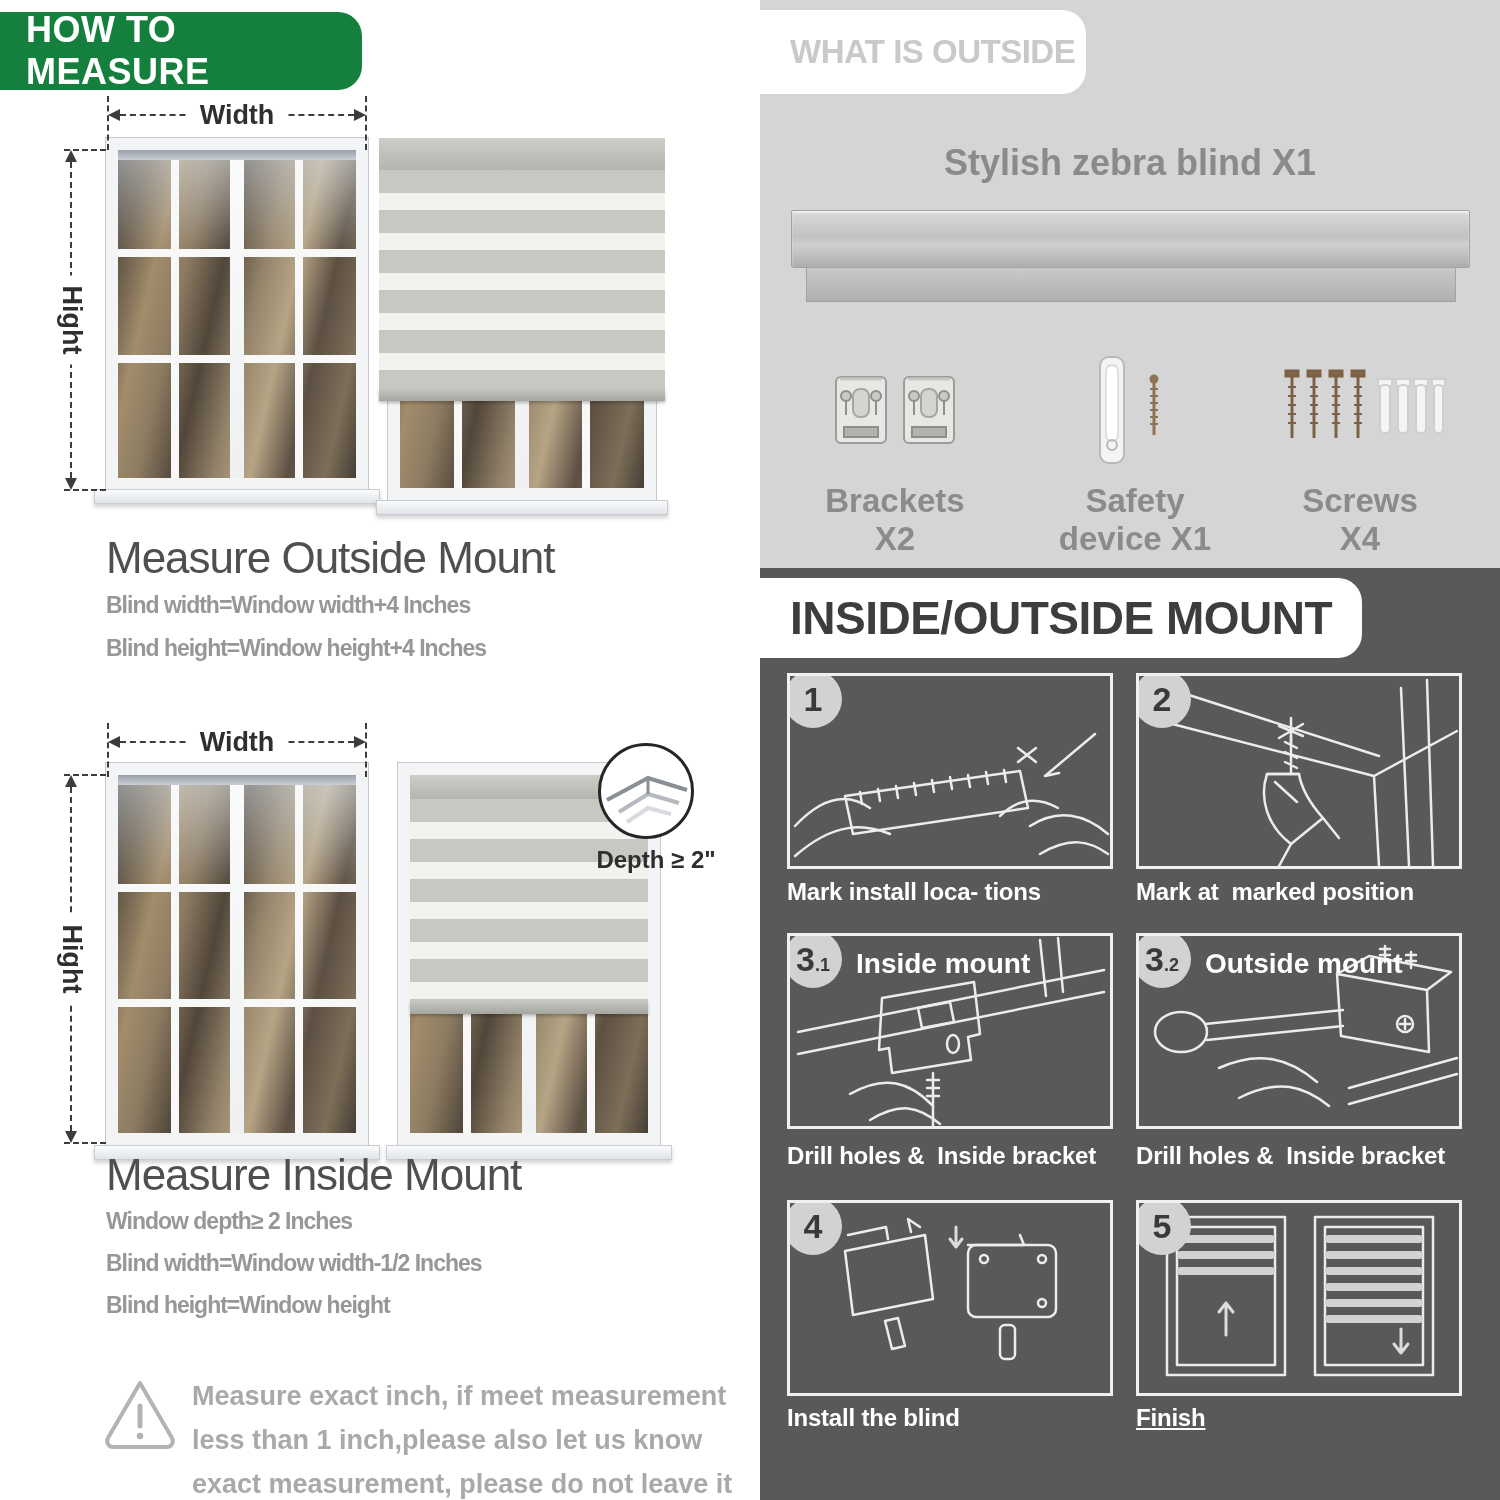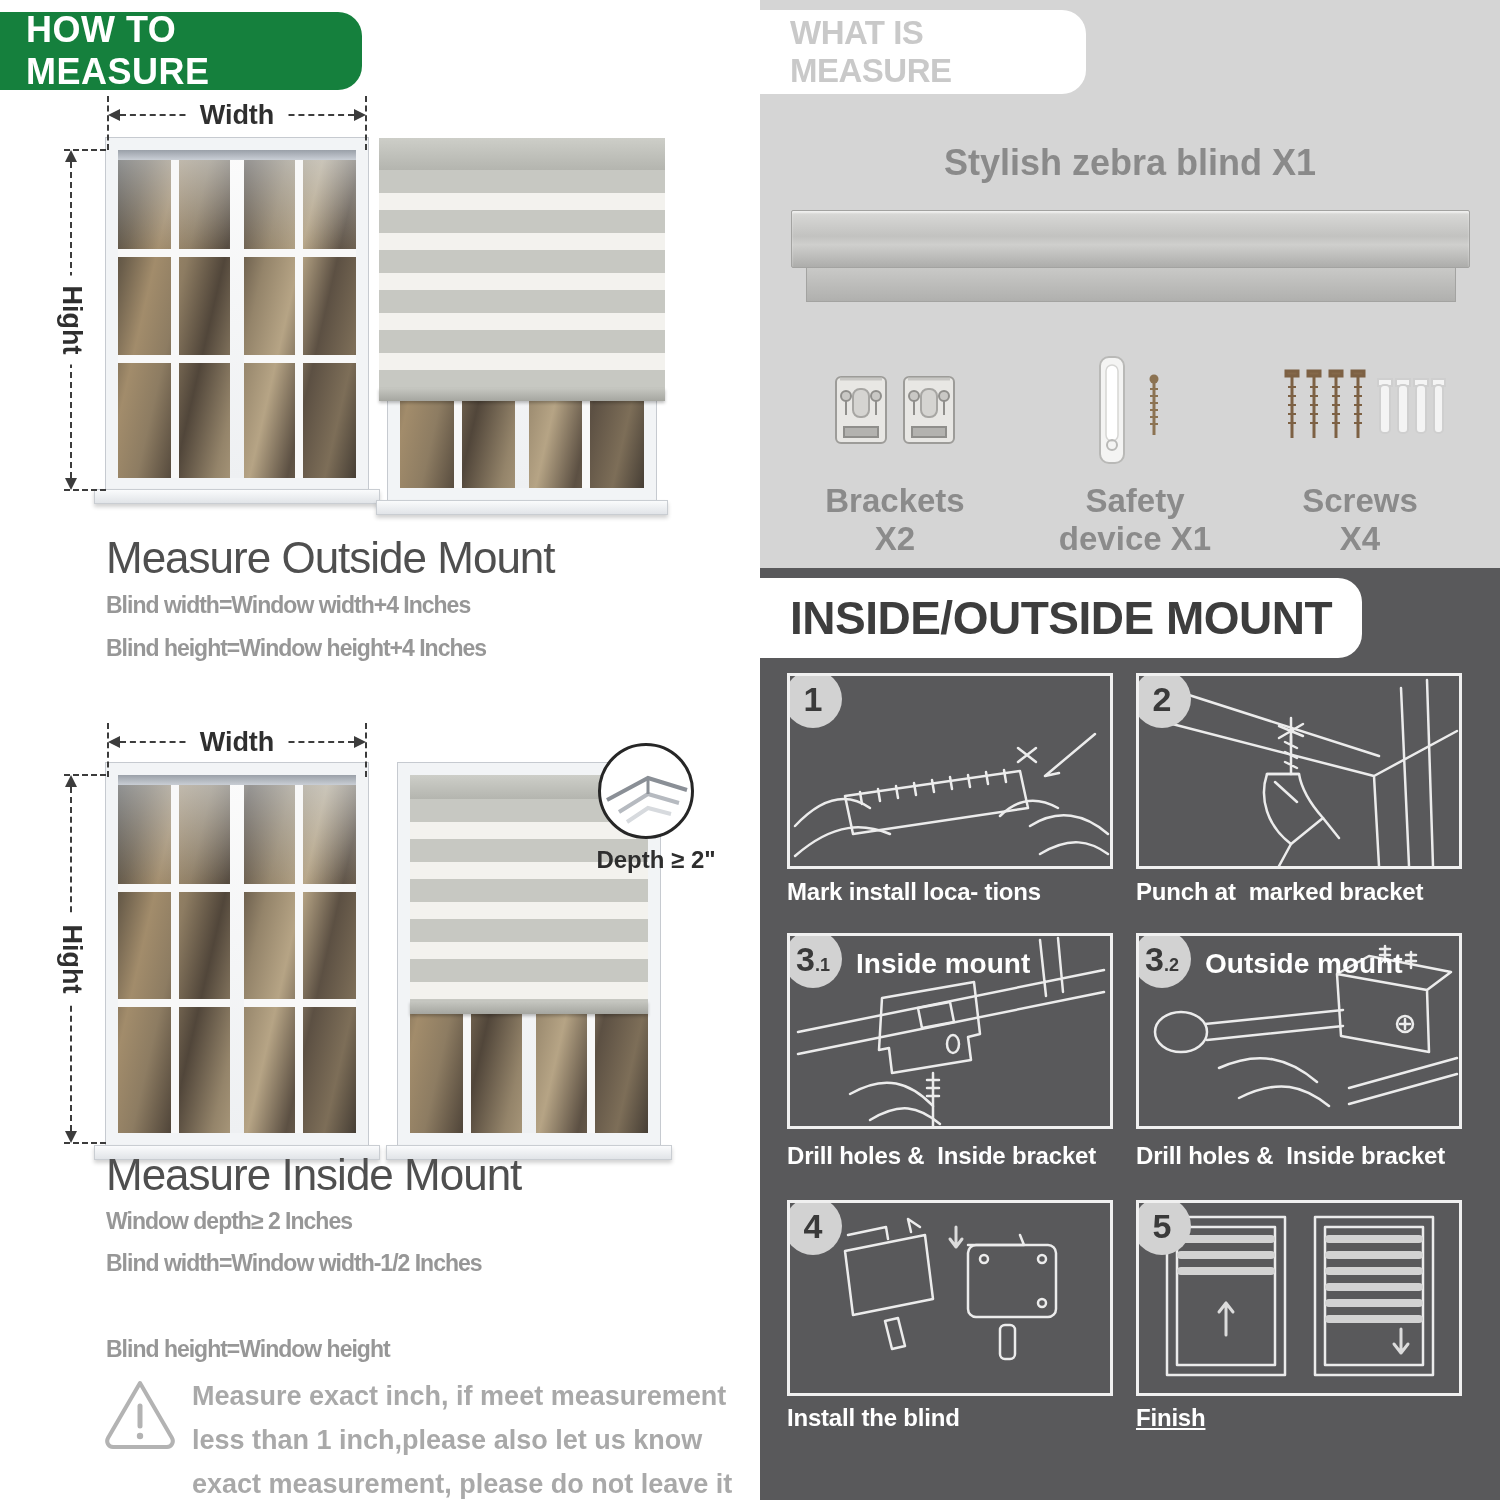--- a/index.html
+++ b/index.html
@@ -196,35 +196,35 @@
       <path d="M18,66 L47,48 L78,57" fill="none" stroke="#b6bac0" stroke-width="4"></path>
       <path d="M47,32 L47,48" fill="none" stroke="#8a8f96" stroke-width="3"></path>
       <path d="M26,76 L47,62 L70,68" fill="none" stroke="#d7dade" stroke-width="4"></path>
     </svg>
   </div>
   <div class="depth-label">Depth ≥ 2"</div>
 
   <div class="h-title" style="top:1150px;text-align:right;">Measure Inside Mount</div>
   <div class="h-line" style="top:1208px;">Window depth≥ 2 Inches</div>
   <div class="h-line" style="top:1250px;">Blind width=Window width-1/2 Inches</div>
-  <div class="h-line" style="top:1292px;margin-top:44px;">Blind height=Window height</div>
+  <div class="h-line" style="top:1292px;">Blind height=Window height</div>
 
   <div class="warn-icon">
     <svg width="80" height="76" viewBox="0 0 80 76">
       <path d="M40,7 L72,62 a6,6 0 0 1 -5,9 L13,71 a6,6 0 0 1 -5,-9 Z" fill="none" stroke="#b3b3b3" stroke-width="4" stroke-linejoin="round"></path>
       <line x1="40" y1="30" x2="40" y2="50" stroke="#b3b3b3" stroke-width="5" stroke-linecap="round"></line>
       <circle cx="40" cy="60" r="3.2" fill="#b3b3b3"></circle>
     </svg>
   </div>
   <div class="warn-text">Measure exact inch, if meet measurement less than 1 inch,please also let us know exact measurement, please do not leave it</div>
 
   <div class="panel-light"></div>
 
   <div class="chip chip-included">
-    <span>WHAT IS MEASURE</span>
+    <span>WHAT IS OUTSIDE</span>
   </div>
 
   <div class="product-title">Stylish zebra blind X1</div>
 
   <div class="headrail-top"></div>
   <div class="headrail-bottom"></div>
 
   <div class="part-art" style="left:810px; width:170px;">
     <svg width="58" height="84" viewBox="0 0 58 84">
       <rect x="4" y="8" width="50" height="66" rx="5" fill="#e8e7e4" stroke="#9d9c99" stroke-width="2"></rect>
@@ -321,21 +321,21 @@
         <span class="sub"></span>
     </div>
     <svg class="art" viewBox="0 0 320 190">
       <path d="M10,42 L235,100 M235,100 L318,55 M235,100 L240,190 M262,12 L270,190 M288,4 L294,190 M28,12 L240,80"></path>
       <path d="M152,60 V98 M146,66 l12,6 M146,76 l12,6 M146,86 l12,6"></path>
       <path d="M140,50 l24,10 M164,48 l-24,14 M152,42 v26"></path>
       <path d="M128,98 C120,122 128,150 152,168 L184,142 C168,124 162,110 160,98 Z"></path>
       <path d="M128,98 l32,0 M136,106 l22,20 M152,168 L140,190 M184,142 L200,162"></path>
     </svg>
   </div>
-  <div class="cap" style="left:1136px; top:878px;">Punch at  marked bracket</div>
+  <div class="cap" style="left:1136px; top:878px;">Mark at  marked position</div>
 
   <div class="tile" style="left:787px; top:933px;">
     <div class="badge">
       <span>3</span>
         <span class="sub">.1</span>
     </div>
     <div class="tile-label">Inside mount</div>
     <svg class="art" viewBox="0 0 320 190">
       <path d="M8,96 L314,34 M8,118 L314,56 M250,4 L256,60 M268,2 L273,56"></path>
       <path d="M92,62 L184,46 L190,98 L178,101 L181,124 L102,137 L99,112 L89,114 Z"></path>

